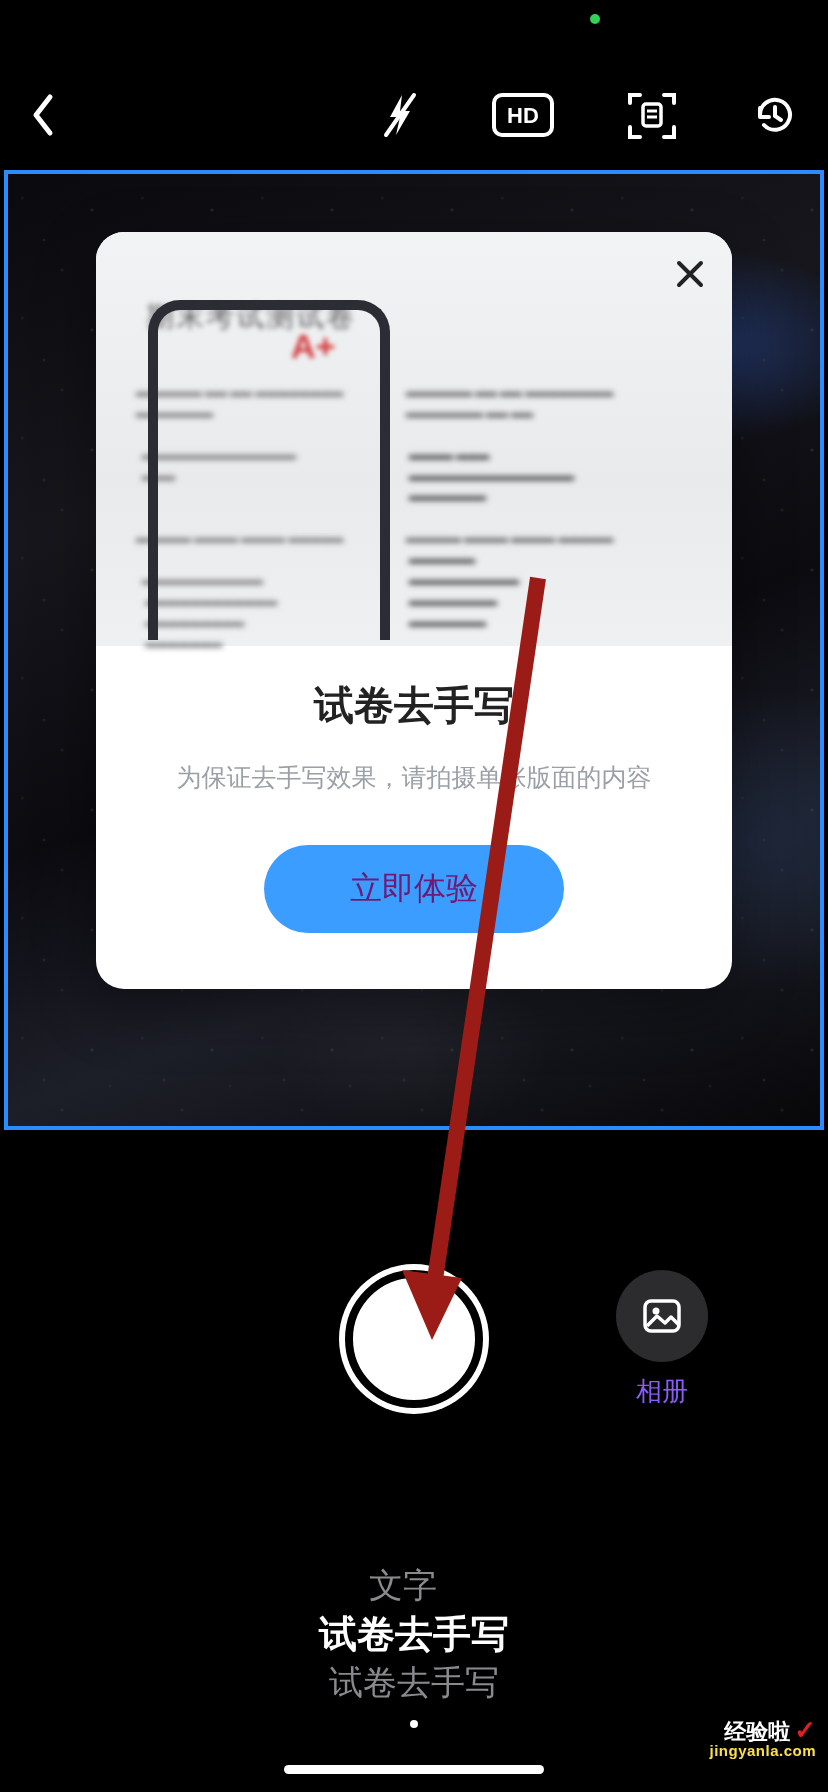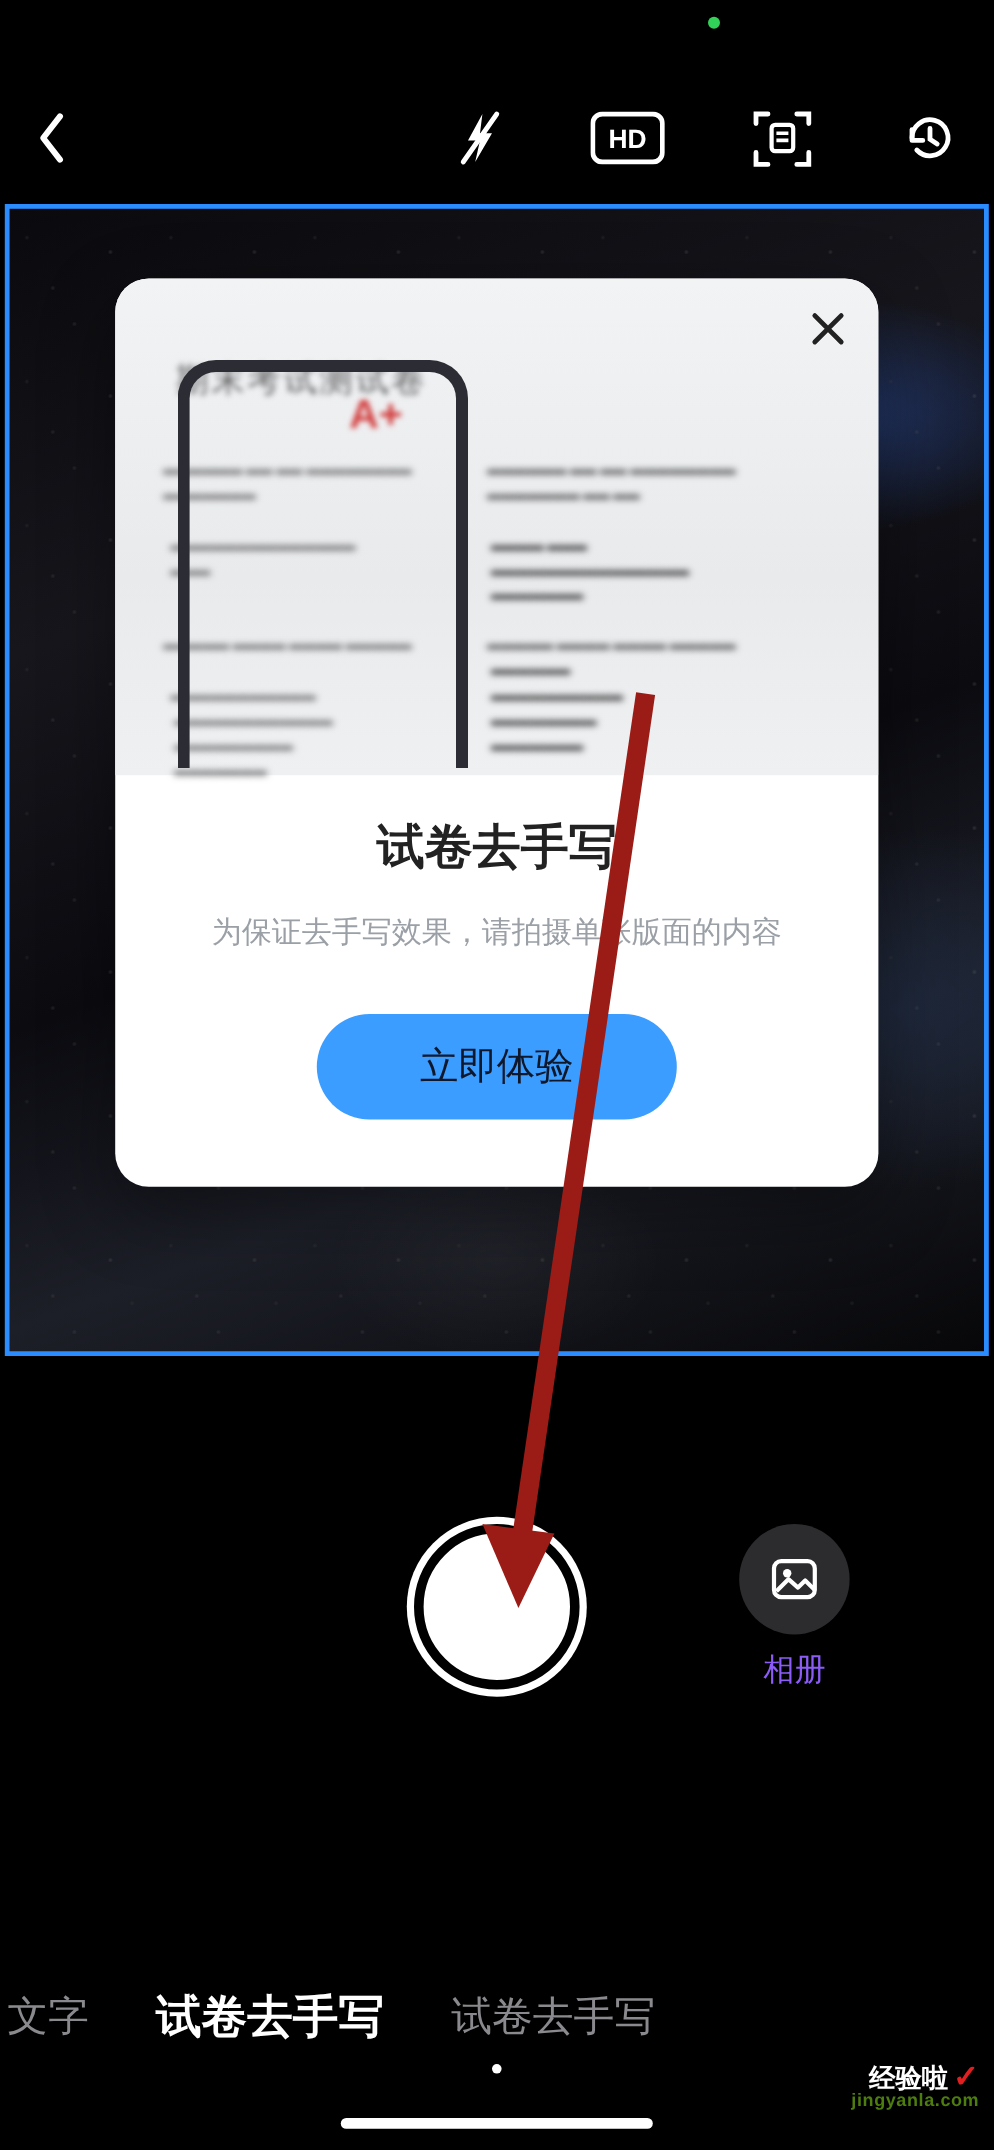--- a/index.html
+++ b/index.html
@@ -34,50 +34,50 @@
   .illus .grade { position:absolute; left:195px; top:95px; font-size:34px; font-weight:700; color:#d23a3a; filter: blur(1px); }
   .illus .phone-outline { position:absolute; left:52px; top:68px; width:242px; height:340px; border:10px solid #2c2c34; border-bottom:none; border-radius:32px 32px 0 0; }
   .illus .col { position:absolute; width:240px; filter: blur(2.2px); color:#555; font-size:11px; line-height:1.9; }
   .illus .col.left  { left:40px;  top:150px; }
   .illus .col.right { left:310px; top:150px; color:#3a3a3a; }
   .illus .col .hand { color:#111; font-weight:600; }
   .modal .close { position:absolute; right:20px; top:20px; width:44px; height:44px; display:flex; align-items:center; justify-content:center; cursor:pointer; }
   .modal .body { padding: 32px 40px 56px; text-align:center; }
   .modal .body h2 { font-size:40px; color:#222; font-weight:600; margin-bottom:26px; }
   .modal .body p  { font-size:25px; color:#9aa0a6; line-height:1.5; margin-bottom:48px; }
-  .modal .cta { display:inline-block; min-width:300px; padding:22px 60px; background:#3b9dff; color:#0f172a; font-size:32px; border-radius:50px; font-weight:500; }
+  .modal .cta { display:inline-block; min-width:300px; padding:22px 60px; background:#3b9dff; color:#701a75; font-size:32px; border-radius:50px; font-weight:500; }
 
   
   .shutter-row { position:absolute; left:0; right:0; top:1250px; height:180px; }
   .shutter { position:absolute; left:50%; top:20px; width:138px; height:138px; margin-left:-69px; border-radius:50%; background:#fff; border:8px solid #000; box-shadow:0 0 0 6px #fff; }
   .album { position:absolute; right:120px; top:20px; text-align:center; }
   .album .btn { width:92px; height:92px; border-radius:50%; background:#2c2c2e; display:flex; align-items:center; justify-content:center; margin:0 auto 12px; }
   .album .lbl { color:#8b5cf6; font-size:26px; }
 
   
-  .modes { position:absolute; left:0; right:0; bottom:86px; display:flex; align-items:center; color:#8a8a8e; font-size:34px; }
+  .modes { position:absolute; left:0; right:0; bottom:86px; display:flex; align-items:center; color:#8a8a8e; font-size:34px;flex-direction:column; }
   .modes .m { padding:0 28px; white-space:nowrap; }
   .modes .m.edge-l { margin-left:-22px; }
   .modes .m.active { color:#fff; font-weight:600; font-size:38px; }
   .modes-dot { position:absolute; left:50%; bottom:64px; width:8px; height:8px; margin-left:-4px; background:#fff; border-radius:50%; }
 
   
   .home-ind { position:absolute; left:50%; bottom:18px; width:260px; height:9px; margin-left:-130px; background:#fff; border-radius:6px; }
 
   
   .priv-dot { position:absolute; top:14px; left:590px; width:10px; height:10px; background:#32d158; border-radius:50%; }
 
   
   .arrow-svg { position:absolute; left:0; top:0; width:828px; height:1792px; pointer-events:none; }
 
   
   .wm { position:absolute; right:12px; bottom:34px; text-align:right; font-family:"Arial Black",sans-serif; line-height:1; }
   .wm .l1 { color:#fff; font-size:22px; font-weight:900; }
   .wm .l1 .chk { color:#e02020; font-size:26px; margin-left:4px; font-weight:900; }
-  .wm .l2 { color:#4d7c0f; font-size:15px; letter-spacing:.5px; font-weight:900; }
+  .wm .l2 { color:#fde047; font-size:15px; letter-spacing:.5px; font-weight:900; }
 
   svg { display:block; }
 </style>
 </head>
 <body>
 
 <div class="priv-dot"></div>
 
 <div class="topbar">
   <div class="back">

